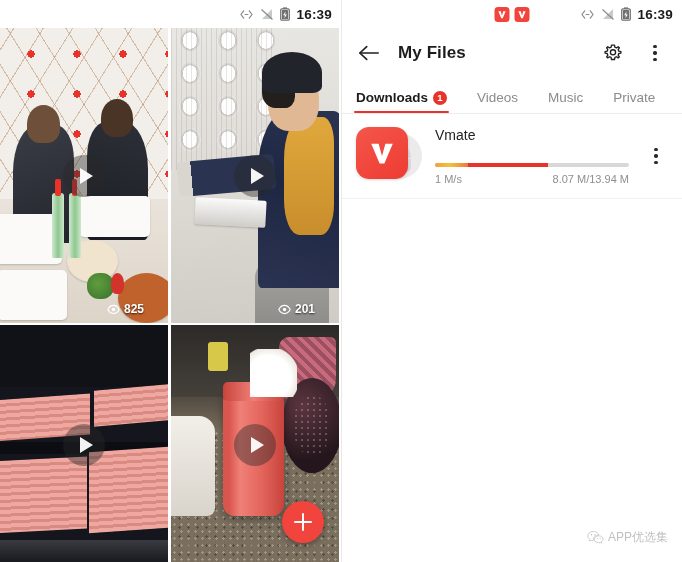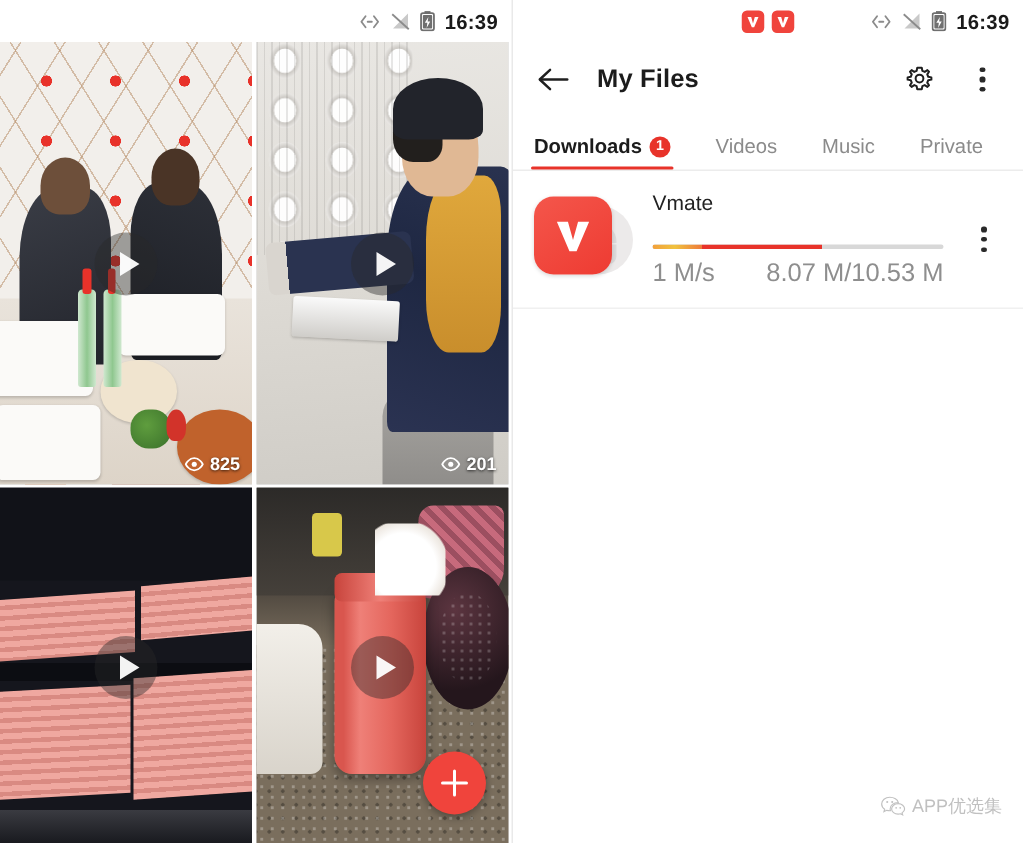--- a/index.html
+++ b/index.html
@@ -35,21 +35,21 @@
     margin:-21px 0 0 -21px; border-radius:50%;
     background:rgba(40,40,40,.42);
     display:flex; align-items:center; justify-content:center;
   }
   .play::after{
     content:""; width:0; height:0; margin-left:4px;
     border-left:13px solid rgba(255,255,255,.95);
     border-top:8px solid transparent; border-bottom:8px solid transparent;
   }
   .views{
-    position:absolute; right:8px; bottom:7px;
+    position:absolute; right:24px; bottom:7px;
     display:flex; align-items:center; gap:4px;
     color:#fff; font-size:12px; font-weight:bold;
     text-shadow:0 1px 2px rgba(0,0,0,.7);
   }
   .eye{ width:13px; height:13px; display:block; }
 
   .fab{
     position:absolute; right:17px; bottom:19px; width:42px; height:42px;
     border-radius:50%; background:#F0443C;
     box-shadow:0 2px 6px rgba(0,0,0,.35);
@@ -222,21 +222,21 @@
            display:flex; align-items:center; justify-content:center;
            box-shadow:0 1px 3px rgba(0,0,0,.16); }
   .v-tile svg{ width:30px; height:30px; display:block; }
 
   .dl-body{ flex:1; min-width:0; }
   .dl-title{ font-size:14px; color:#222; margin-bottom:20px; }
   .pbar{ height:3.4px; border-radius:2px; background:#d8d8d8; overflow:hidden; display:flex; }
   .pbar .seg-o{ background:linear-gradient(90deg,#F2A03C,#F0C23E 45%,#EE7A3A); }
   .pbar .seg-r{ background:#E8332A; }
   .dl-meta{ display:flex; justify-content:space-between; margin-top:6px; }
-  .dl-meta span{ font-size:17px; color:#8e8e8e; }
+  .dl-meta span{ font-size:11px; color:#8e8e8e; }
   .dl-more{ width:28px; flex:none; display:flex; align-items:center; justify-content:center;
             background:none; border:none; cursor:pointer; }
 
   .watermark{ position:absolute; right:14px; bottom:16px; display:flex;
               align-items:center; gap:4px; opacity:.62; }
   .watermark-text{ font-size:12px; color:#9a9a9a; }
   .wechat{ width:17px; height:15px; display:block; }
 </style>
 </head>
 <body>
@@ -437,21 +437,21 @@
         </div>
       </div>
       <div class="dl-body">
         <div class="dl-title">Vmate</div>
         <div class="pbar">
           <div class="seg-o" style="width: 17%;"></div>
           <div class="seg-r" style="width: 41%;"></div>
         </div>
         <div class="dl-meta">
           <span>1 M/s</span>
-          <span>8.07 M/10.53 M</span>
+          <span>8.07 M/13.94 M</span>
         </div>
       </div>
       <button class="dl-more" aria-label="Item options">
         <span class="dots3">
             <i></i>
             <i></i>
             <i></i>
           </span>
       </button>
     </div>

